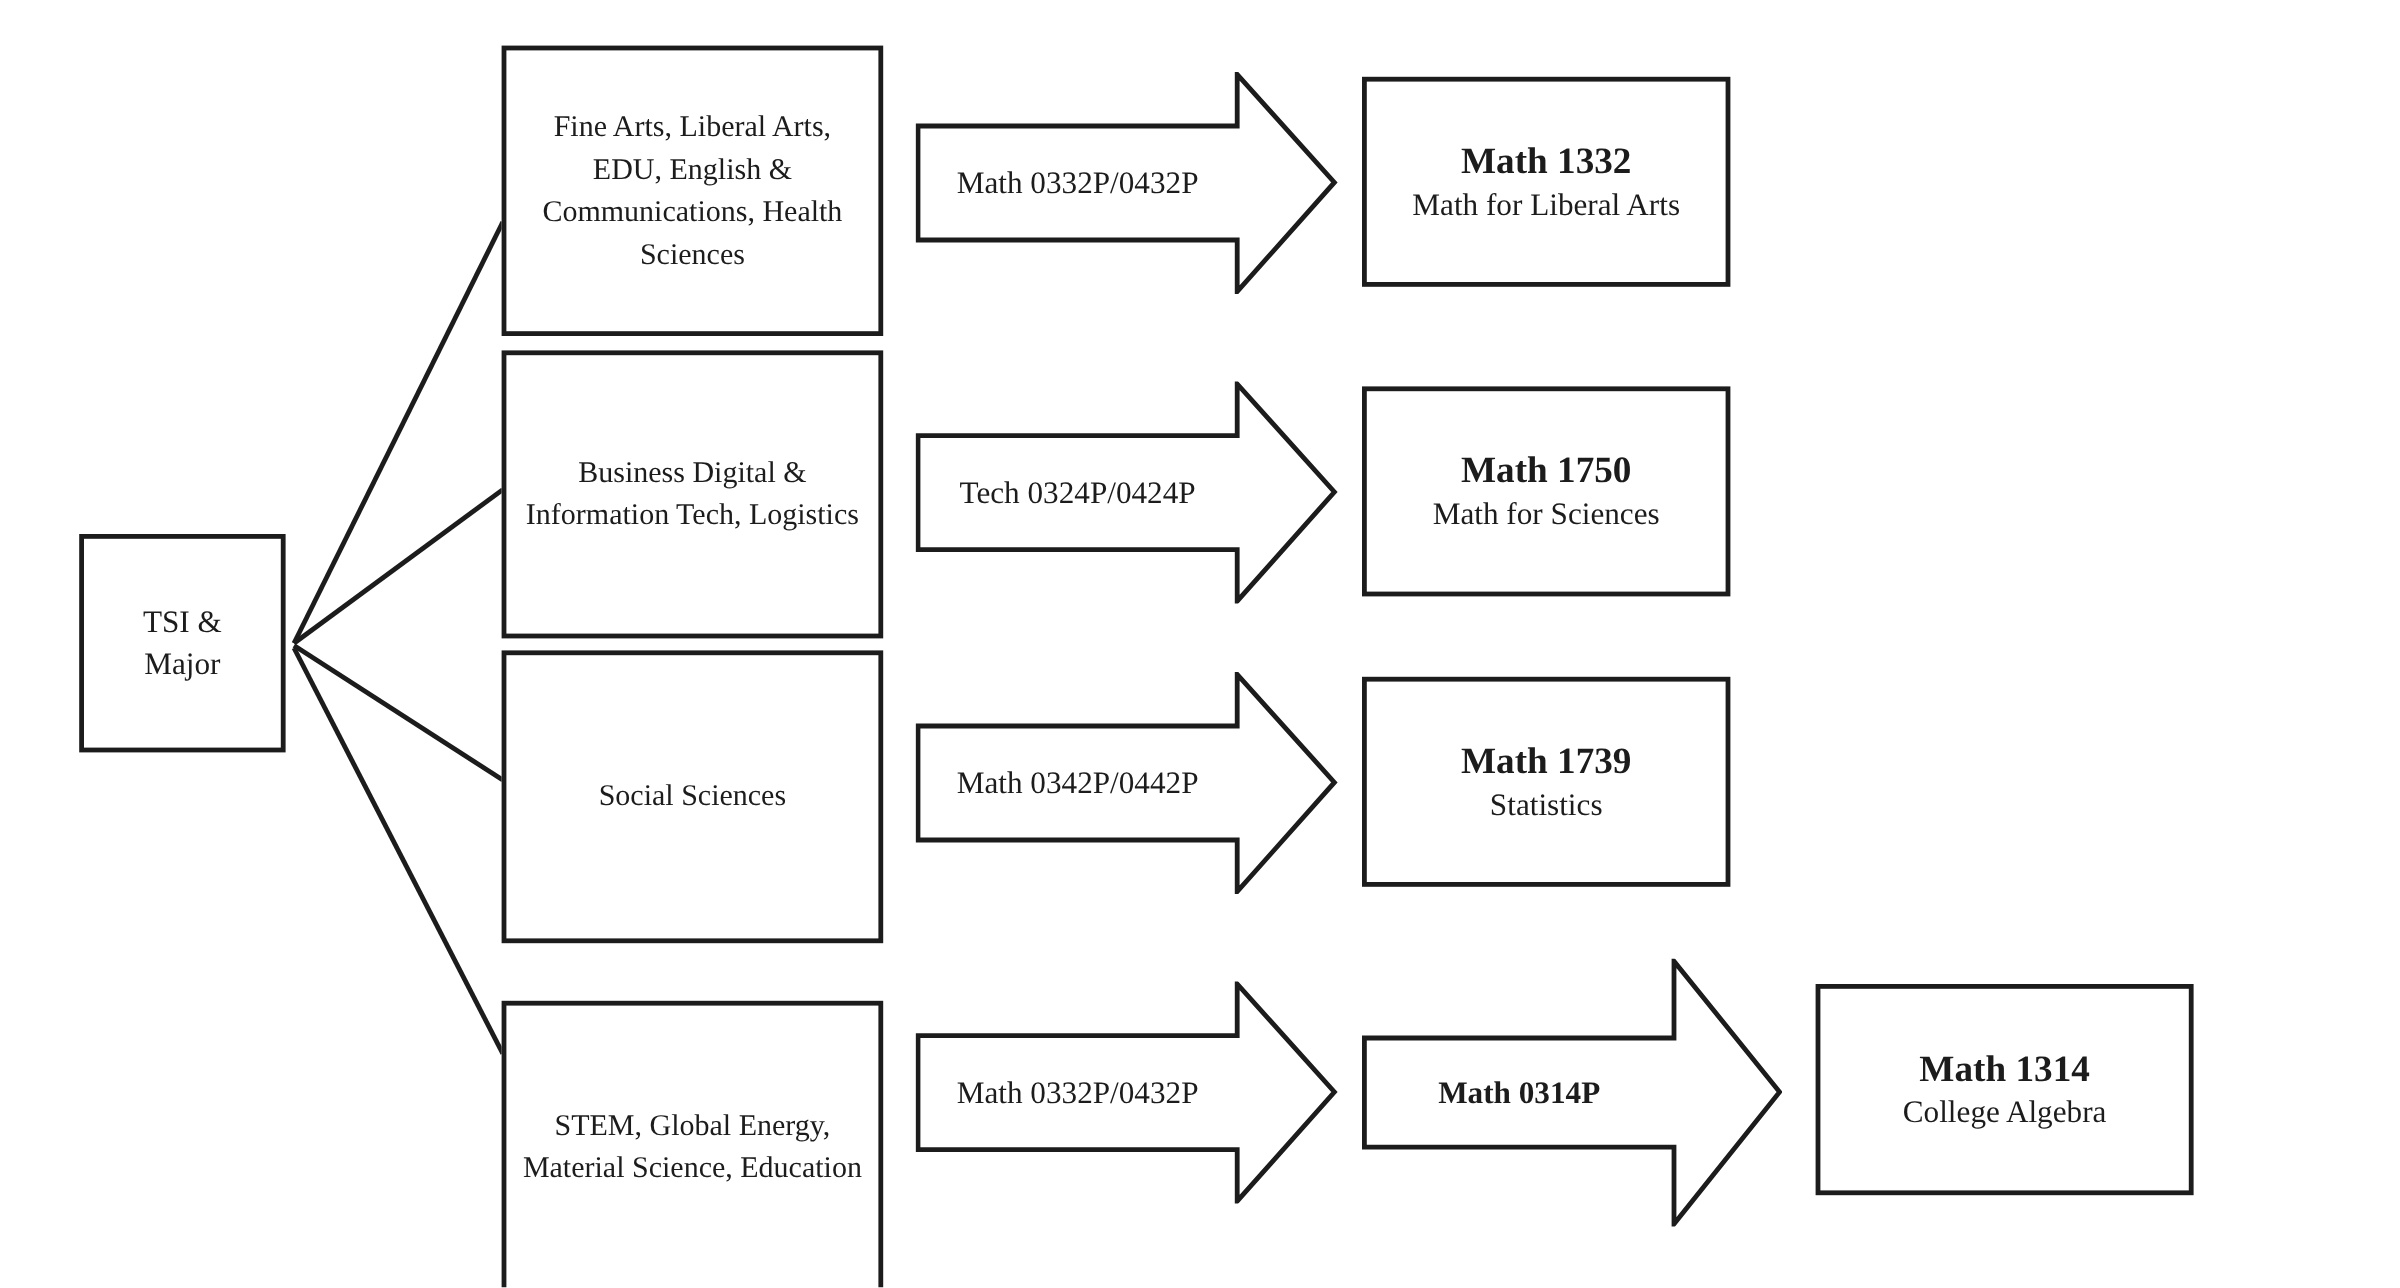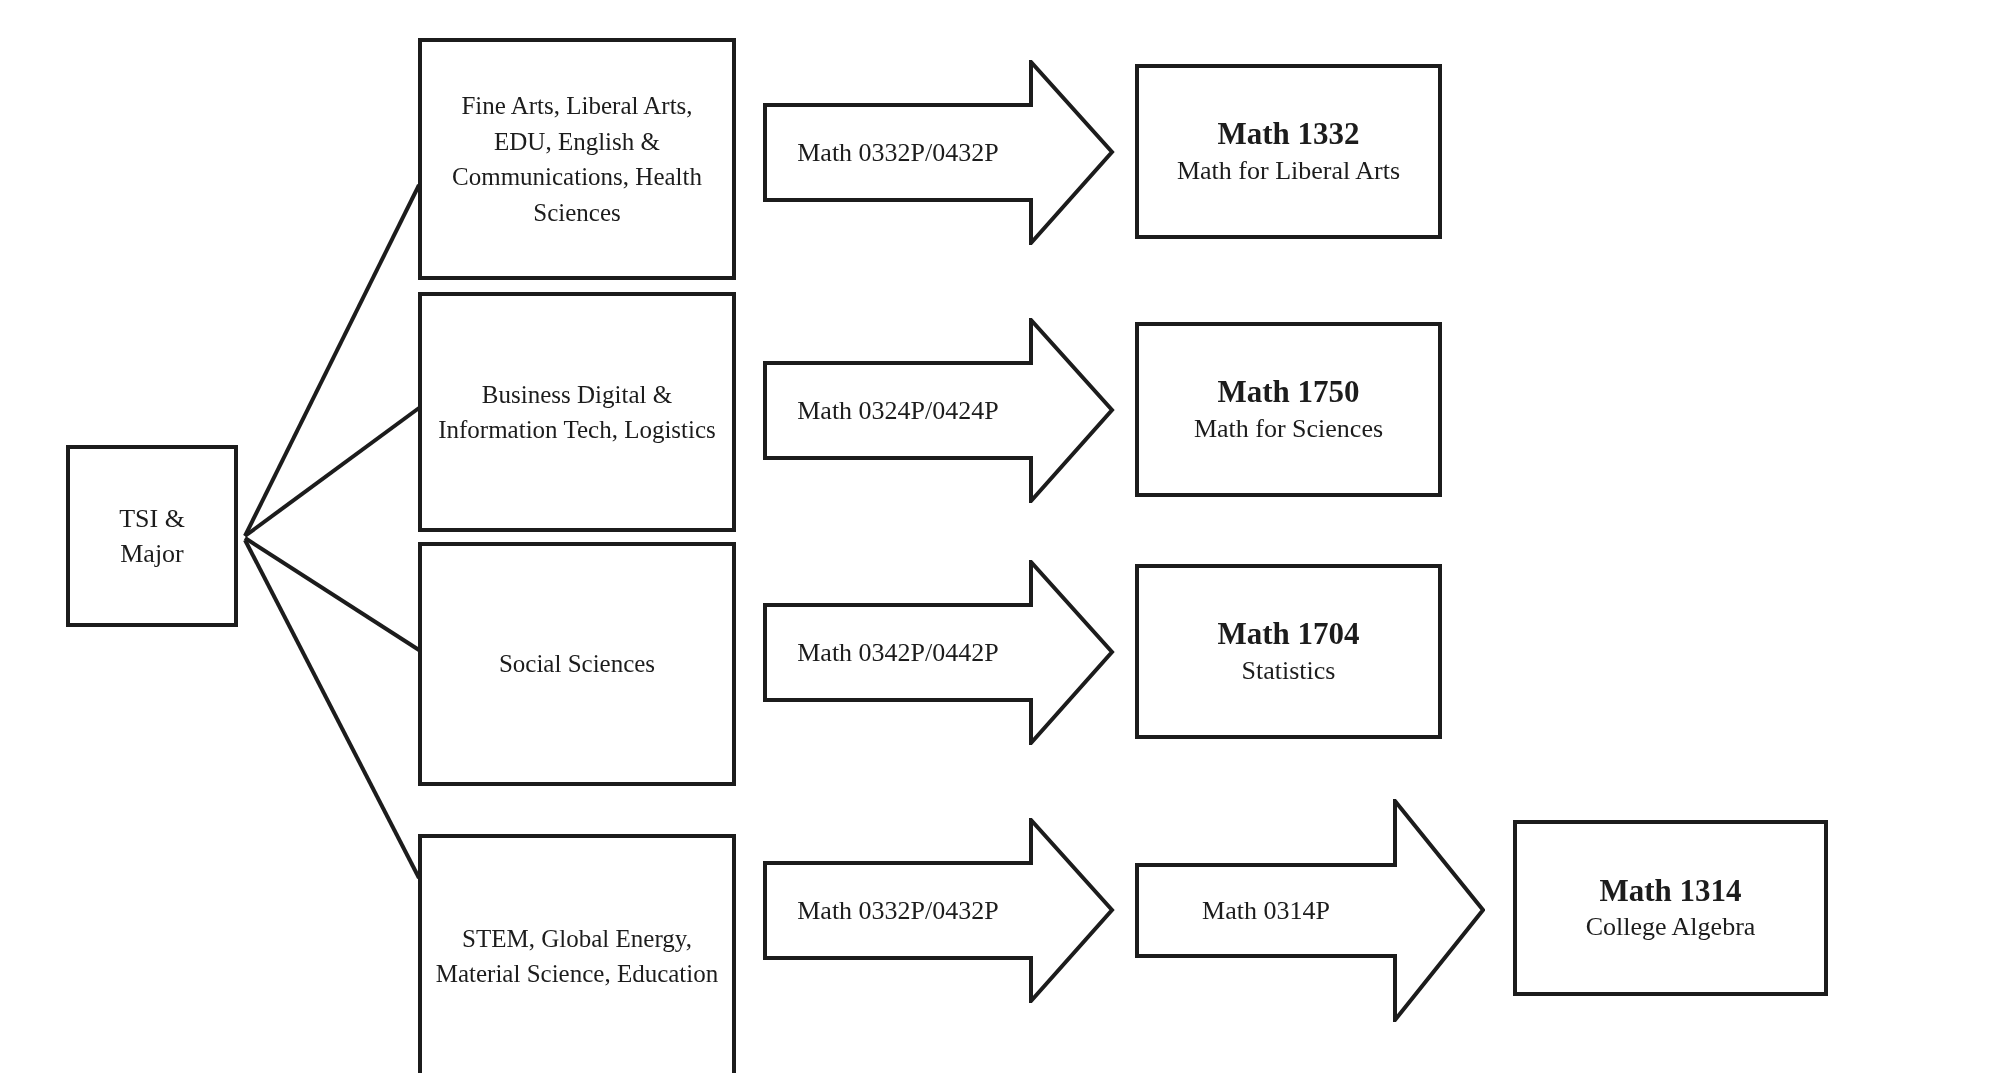--- a/index.html
+++ b/index.html
@@ -126,51 +126,51 @@
     <div class="result-sub">Math for Liberal Arts</div>
   </div>
 
   <div class="box cat-box" style="top:292px; height:240px;">
     <div>Business Digital &amp; Information Tech, Logistics</div>
   </div>
   <div class="arrow arrow-std" style="left:763px; top:318px;">
     <svg width="352" height="185" viewBox="0 0 352 185">
       <polygon points="2,45 268,45 268,2 349,92 268,183 268,140 2,140"></polygon>
     </svg>
-    <div class="arrow-label">Math 0324P/0424P</div>
+    <div class="arrow-label">Tech 0324P/0424P</div>
   </div>
   <div class="box result-box" style="top:322px;">
     <div class="result-title">Math 1750</div>
     <div class="result-sub">Math for Sciences</div>
   </div>
 
   <div class="box cat-box" style="top:542px; height:244px;">
     <div>Social Sciences</div>
   </div>
   <div class="arrow arrow-std" style="left:763px; top:560px;">
     <svg width="352" height="185" viewBox="0 0 352 185">
       <polygon points="2,45 268,45 268,2 349,92 268,183 268,140 2,140"></polygon>
     </svg>
     <div class="arrow-label">Math 0342P/0442P</div>
   </div>
   <div class="box result-box" style="top:564px;">
-    <div class="result-title">Math 1704</div>
+    <div class="result-title">Math 1739</div>
     <div class="result-sub">Statistics</div>
   </div>
 
   <div class="box cat-box" style="top:834px; height:244px;">
     <div>STEM, Global Energy, Material Science, Education</div>
   </div>
   <div class="arrow arrow-std" style="left:763px; top:818px;">
     <svg width="352" height="185" viewBox="0 0 352 185">
       <polygon points="2,45 268,45 268,2 349,92 268,183 268,140 2,140"></polygon>
     </svg>
     <div class="arrow-label">Math 0332P/0432P</div>
   </div>
-  <div class="arrow arrow-tall" style="left:1135px; top:799px;">
+  <div class="arrow arrow-tall" style="left:1135px; top:799px;font-weight:bold;">
     <svg width="350" height="223" viewBox="0 0 350 223">
       <polygon points="2,66 260,66 260,2 348,111 260,221 260,157 2,157"></polygon>
     </svg>
     <div class="arrow-label">Math 0314P</div>
   </div>
   <div class="box result-box" style="left:1513px; top:820px; width:315px; height:176px;">
     <div class="result-title">Math 1314</div>
     <div class="result-sub">College Algebra</div>
   </div>
 

